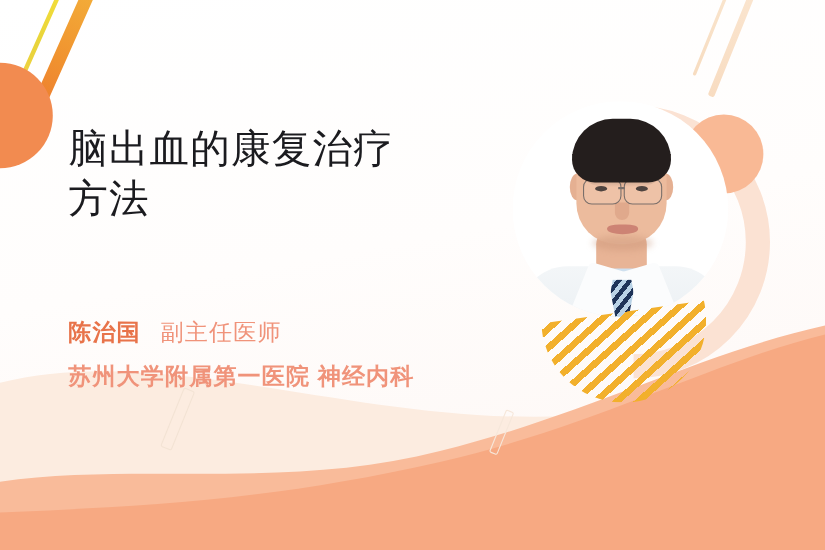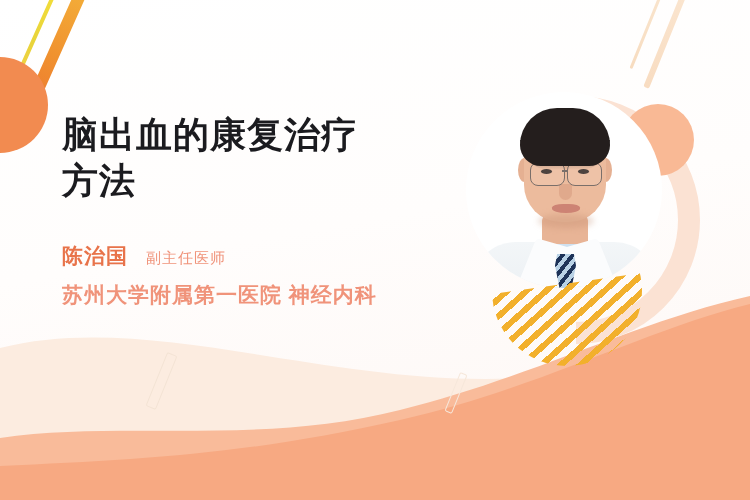--- a/index.html
+++ b/index.html
@@ -363,42 +363,43 @@
   
   .text-block {
     position: absolute;
     left: 62px;
     top: 112px;
     width: 400px;
   }
   .title {
     font-size: 36px;
     line-height: 1.28;
-    font-weight: 700;
+    font-weight: 400;
     color: #1b1b1f;
     letter-spacing: 1px;
     margin: 0;
     white-space: pre-line;
   }
   .meta {
     margin-top: 36px;
   }
   .meta-row {
     display: flex;
     align-items: baseline;
     line-height: 1.55;
   }
   .doctor-name {
     font-size: 21px;
     font-weight: 700;
     color: #e8734a;
     letter-spacing: 1px;
+    margin-top: 47px;
   }
   .doctor-title {
-    font-size: 15px;
+    font-size: 21px;
     font-weight: 400;
     color: #f0937a;
     letter-spacing: 1px;
     margin-left: 18px;
   }
   .affiliation {
     font-size: 21px;
     font-weight: 700;
     color: #f0937a;
     letter-spacing: 1px;

